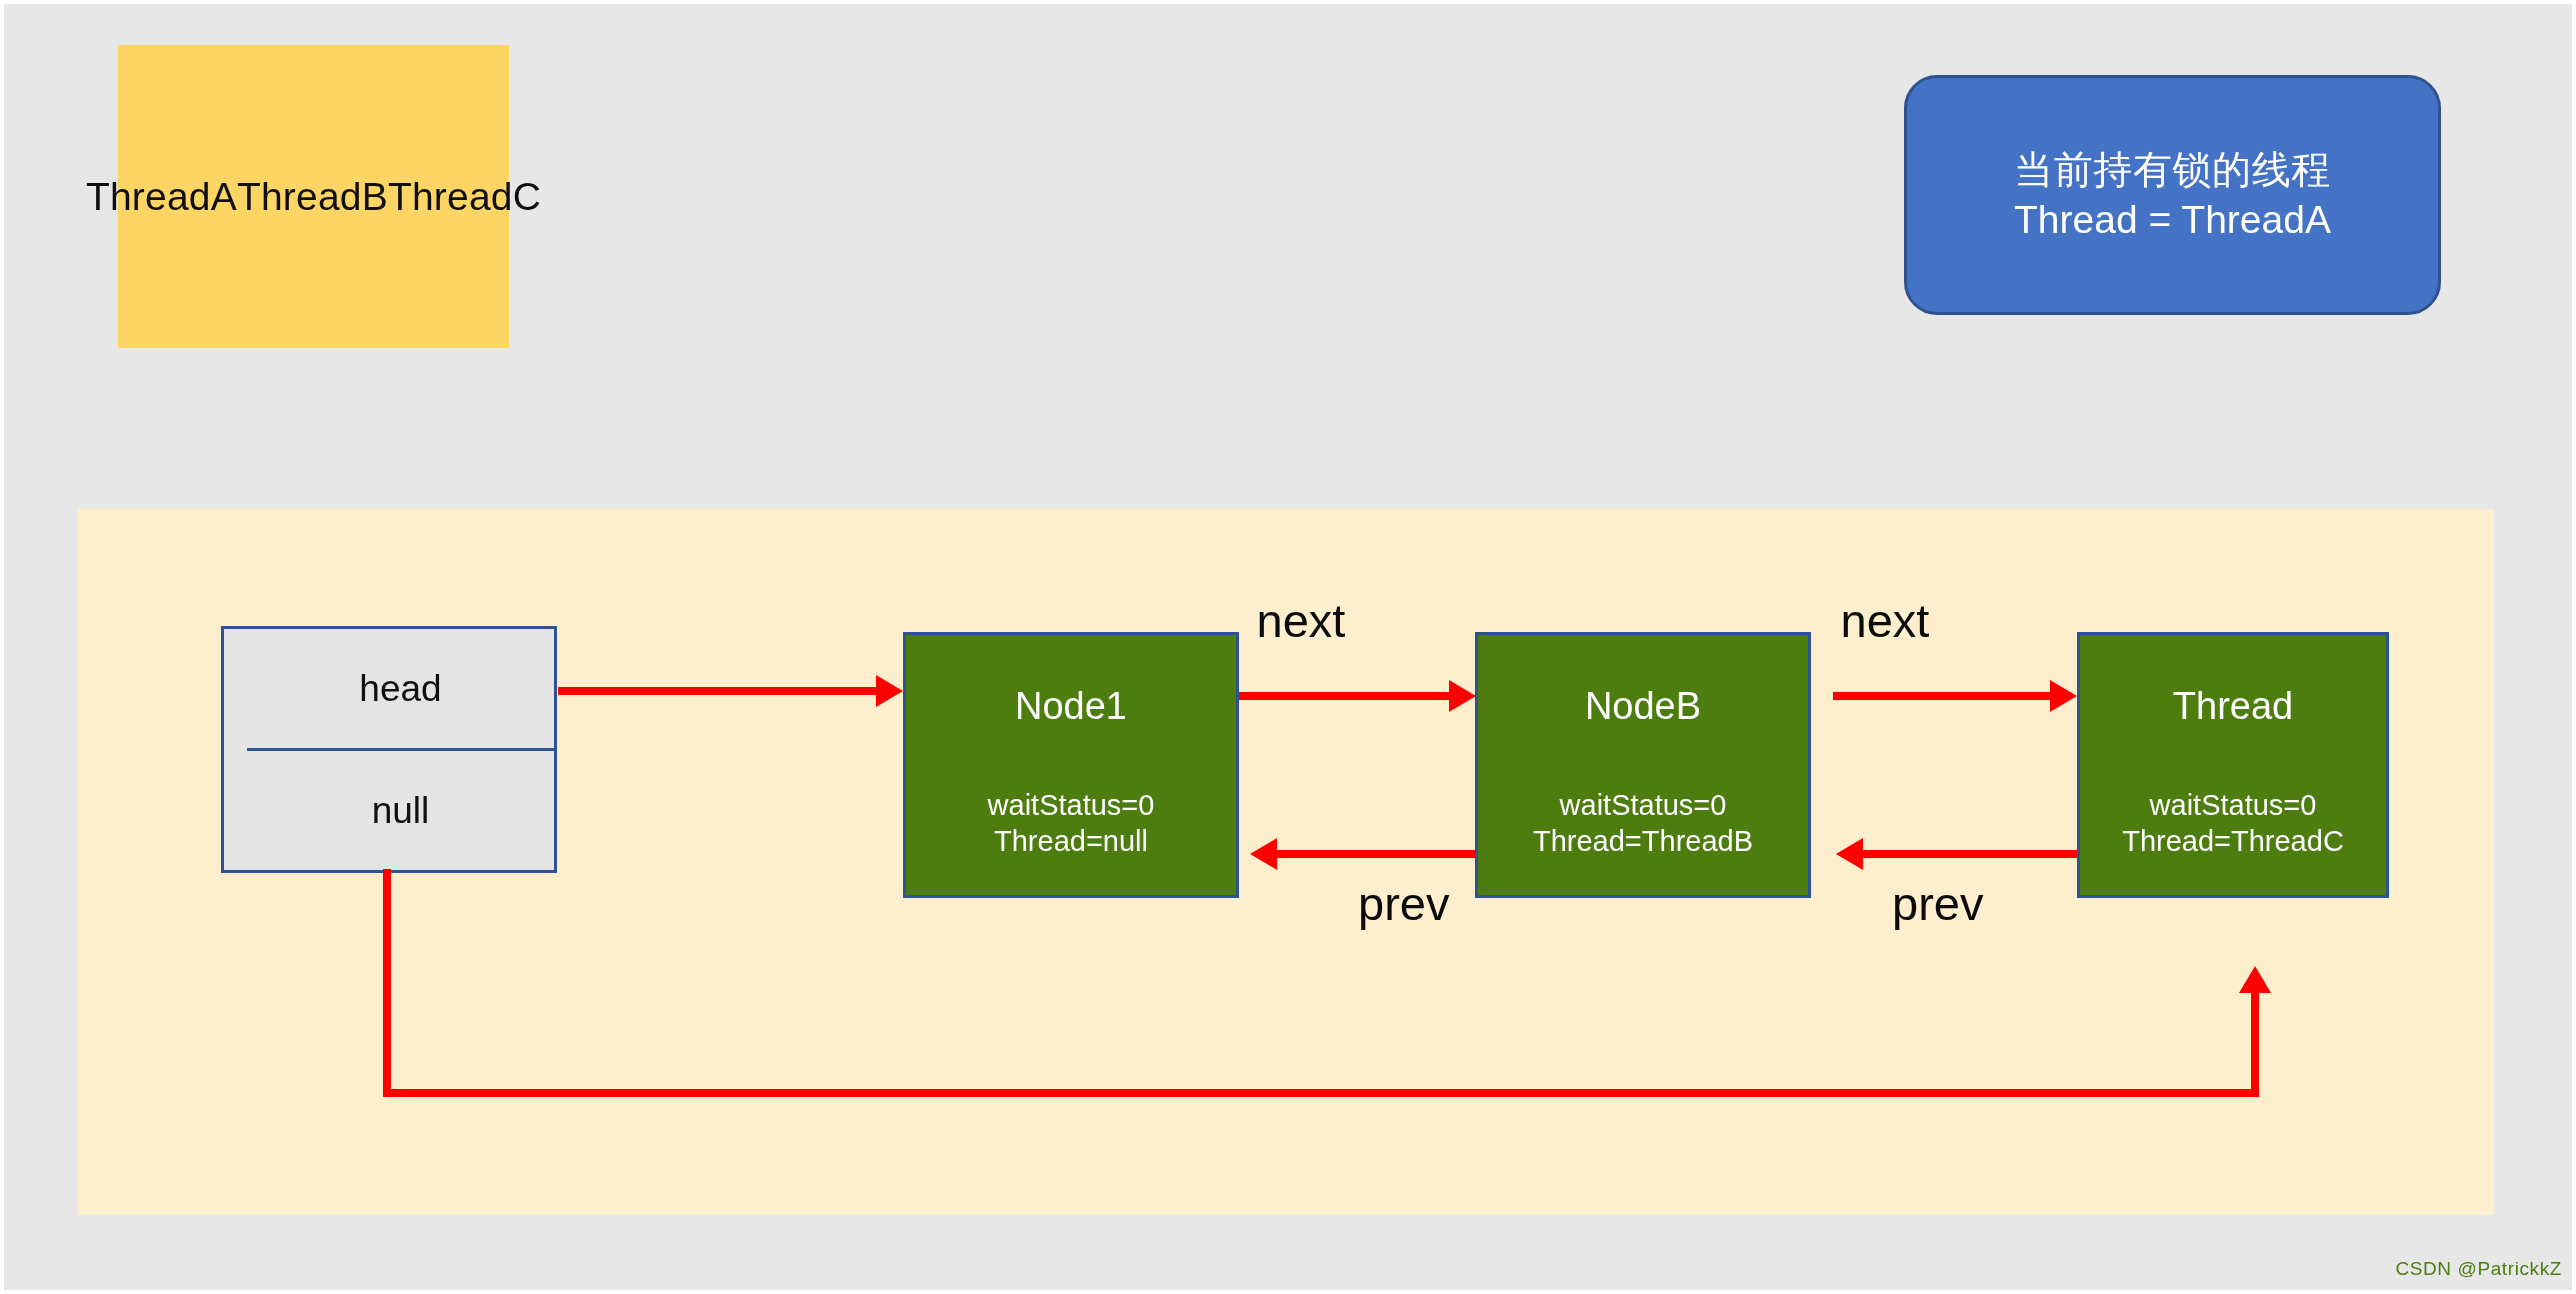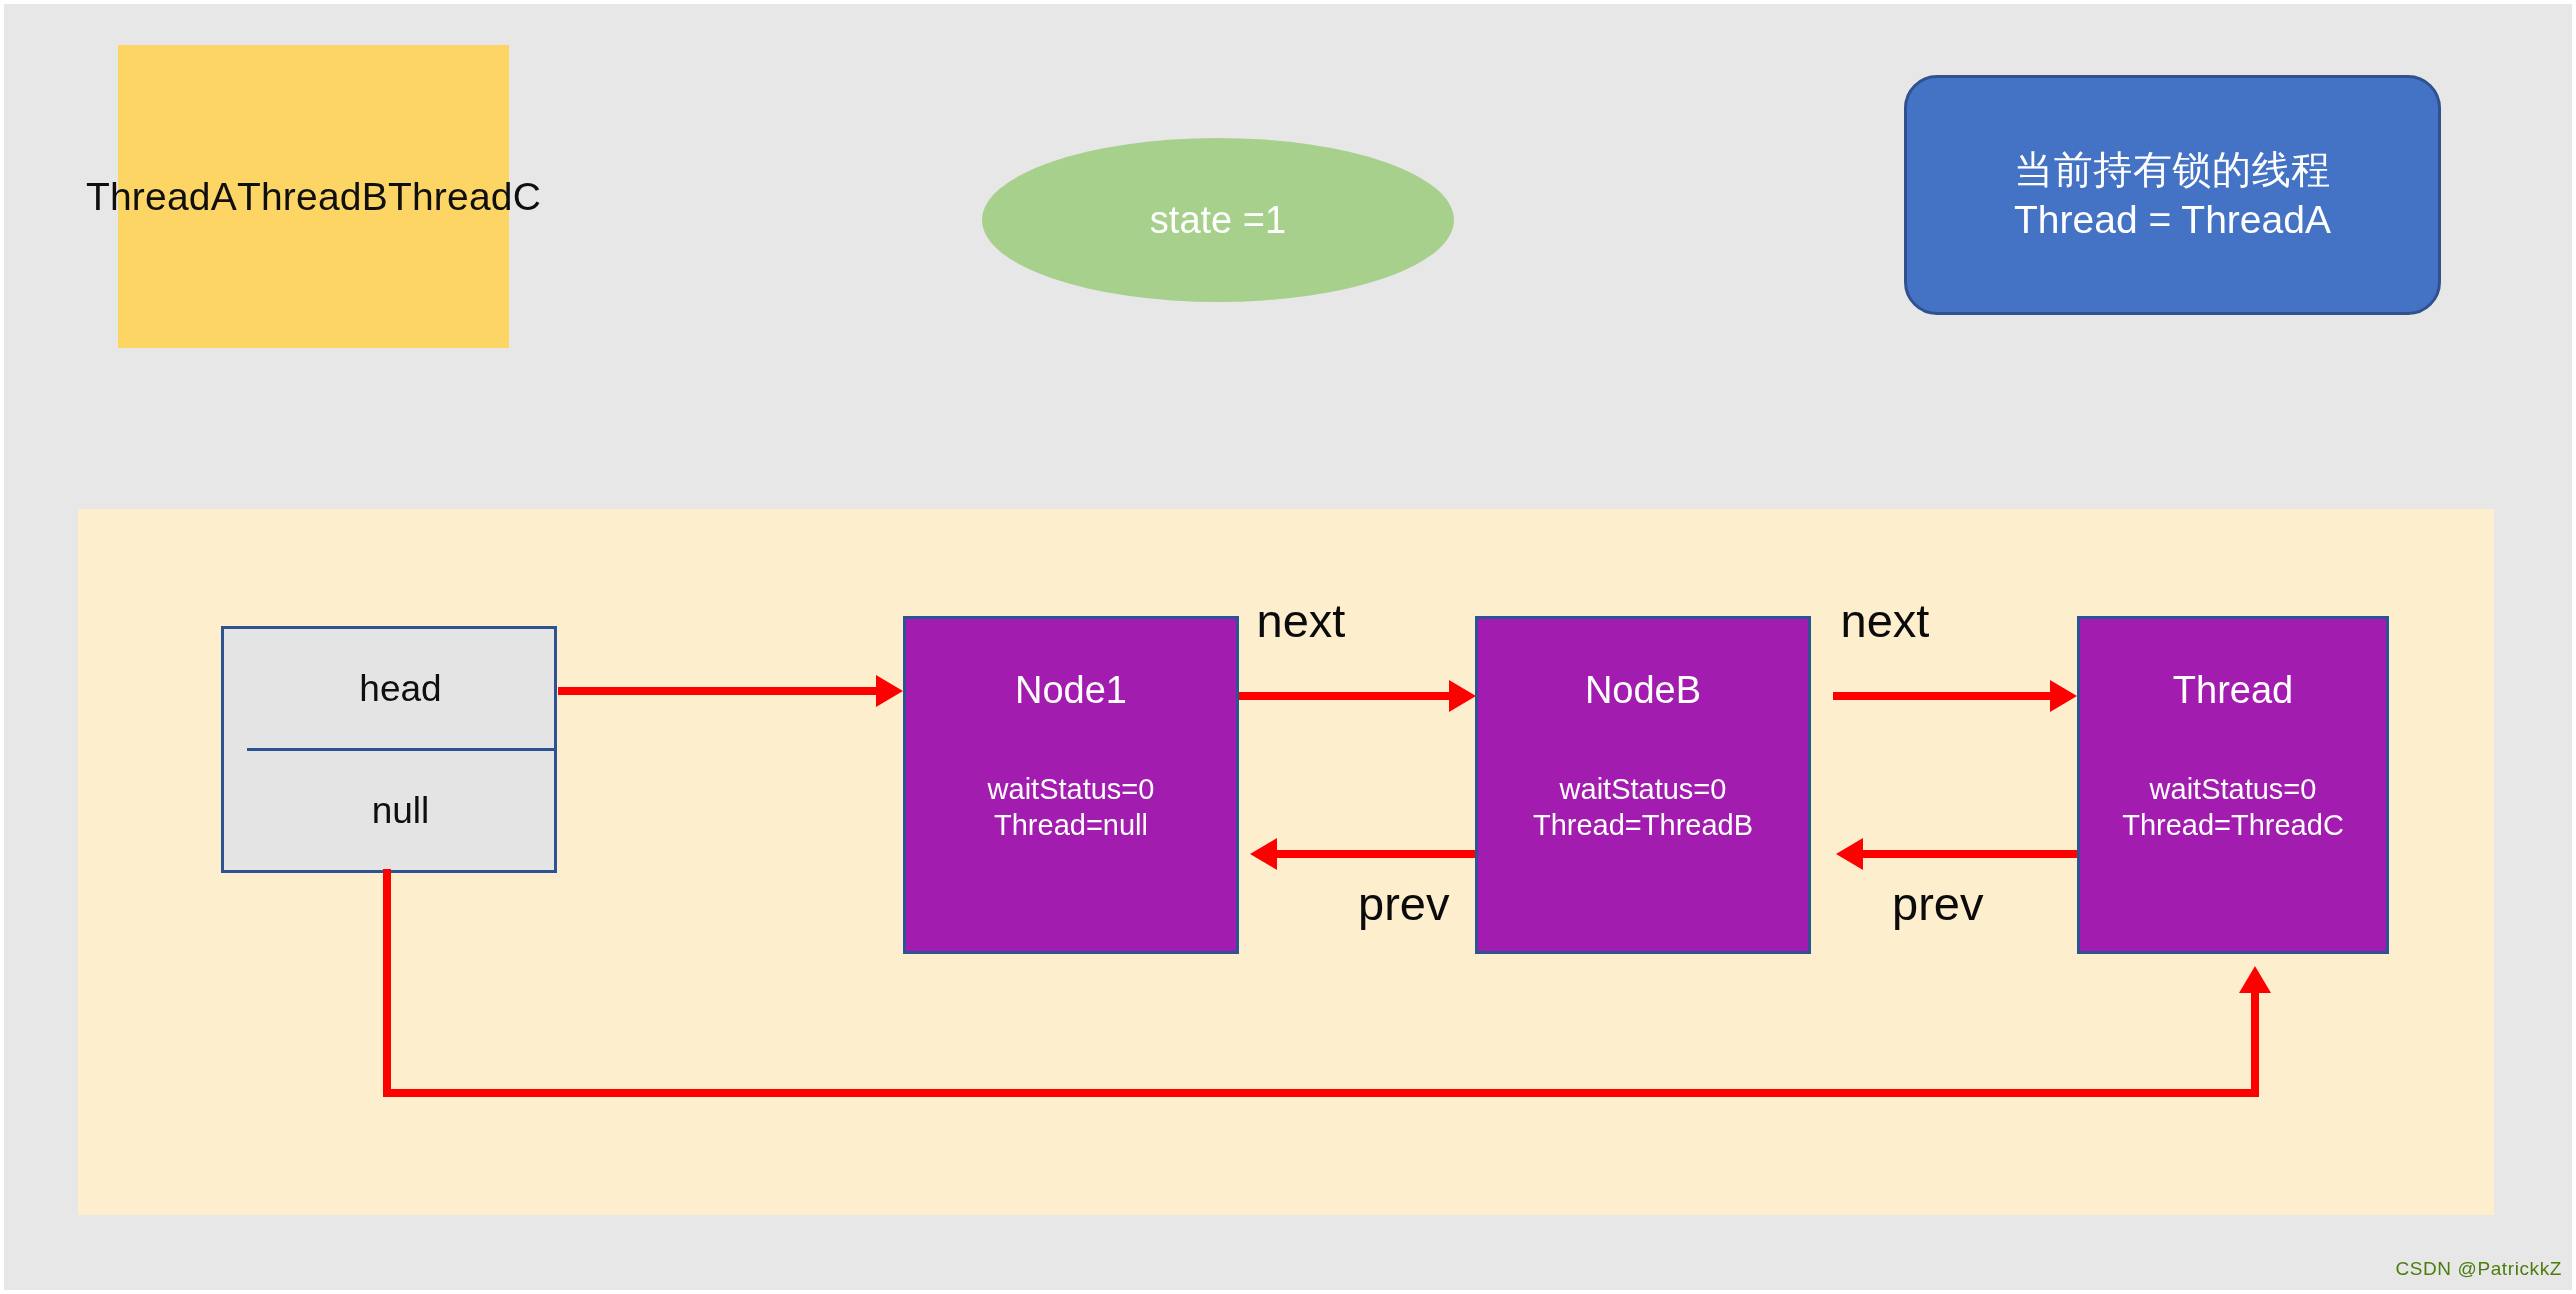--- a/index.html
+++ b/index.html
@@ -114,23 +114,23 @@
     align-items: center;
     justify-content: center;
     font-size: 37px;
     color: #0f0f0f;
   }
   .headtail .cell.top { border-bottom: 3.8px solid #2e5395; }
 
   
   .node {
     position: absolute;
-    top: 616px;
-    height: 338px;
-    background: #a21caf;
+    top: 632px;
+    height: 266px;
+    background: #4d7c0f;
     border: 3.8px solid #2e5395;
     box-sizing: border-box;
     color: #ffffff;
   }
   .node .title {
     position: absolute;
     left: 0; right: 0;
     top: 52px;
     text-align: center;
     font-size: 38px;
@@ -198,23 +198,20 @@
   <div class="frame-edge frame-left"></div>
   <div class="frame-edge frame-right"></div>
   <div class="frame-edge frame-bottom"></div>
 
   <div class="thread-list">
     <div class="line">ThreadA</div>
     <div class="line">ThreadB</div>
     <div class="line">ThreadC</div>
   </div>
 
-  <div class="state-ellipse">
-    <div class="label">state =1</div>
-  </div>
 
   <div class="lock-owner">
     <div class="line cn">当前持有锁的线程</div>
     <div class="line">Thread = ThreadA</div>
   </div>
 
   <div class="aqs-panel"></div>
 
   <div class="headtail">
     <div class="cell top">head</div>

